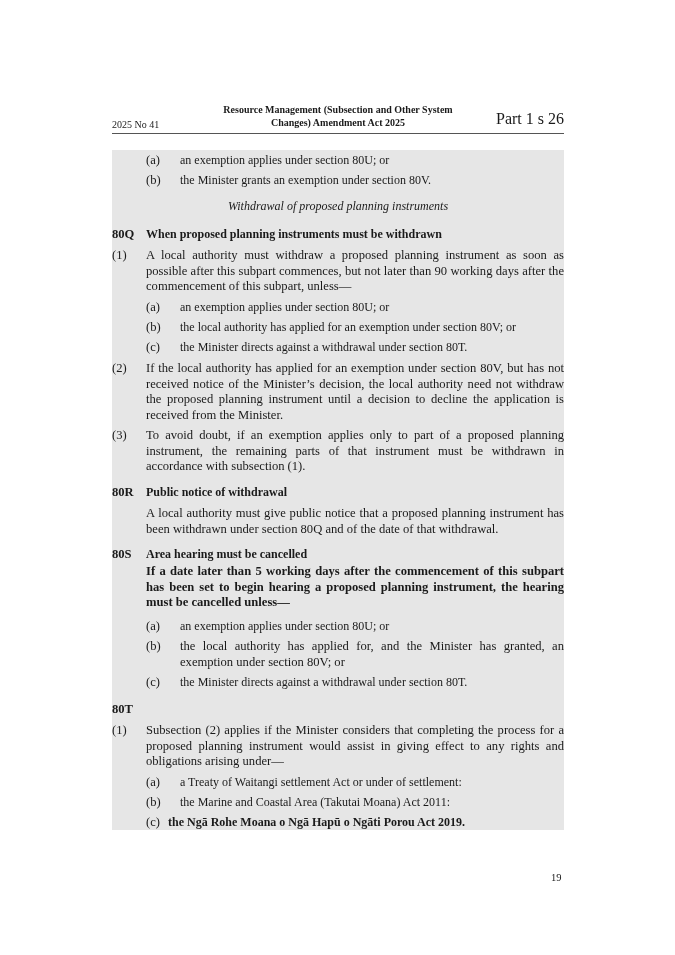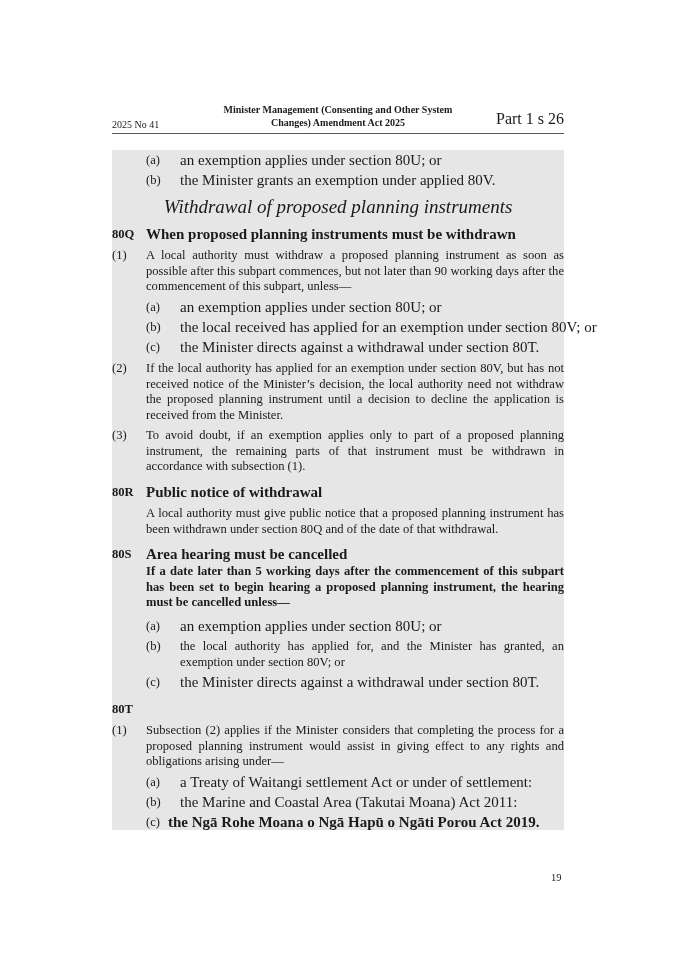--- a/index.html
+++ b/index.html
@@ -6,59 +6,59 @@
   body { width: 675px; height: 955px; position: relative; overflow: hidden;
          font-family: "Liberation Serif", "DejaVu Serif", serif; color: #1a1a1a; }
   .page-header { position: absolute; left: 112px; top: 103px; width: 452px; height: 30px;
                  border-bottom: 1.5px solid #555; }
   .hdr-left { position: absolute; left: 0; bottom: 3px; font-size: 10px; }
   .hdr-right { position: absolute; right: 0; bottom: 5px; font-size: 16px; margin-left: 44px; }
   .hdr-center { position: absolute; left: 0; right: 0; top: 0; text-align: center;
                 font-size: 10px; font-weight: bold; line-height: 13px; }
   .amend-box { position: absolute; left: 112px; top: 150px; width: 452px; height: 680px;
                background: #e6e6e6; }
-  .line { position: absolute; font-size: 15px; line-height: 15px; white-space: nowrap; }
+  .line { position: absolute; font-size: 12px; line-height: 15px; white-space: nowrap; }
   .para { position: absolute; font-size: 12.6px; line-height: 15.5px; text-align: justify;
           text-align-last: left; }
   .label { position: absolute; font-size: 12.6px; line-height: 15px; }
   .bold { font-weight: bold; }
   .ital { font-style: italic; }
   .footer-page { position: absolute; left: 551px; top: 872px; font-size: 10.5px; }
 </style>
 </head>
 <body>
 
 <div class="page-header">
   <span class="hdr-left">2025 No 41</span>
   <div class="hdr-center">
-    <div>Minister Management (Consenting and Other System</div>
+    <div>Resource Management (Subsection and Other System</div>
     <div>Changes) Amendment Act 2025</div>
   </div>
   <span class="hdr-right">Part 1 s 26</span>
 </div>
 
 <div class="amend-box">
 
   <span class="label" style="left:34px; top:3px;">(a)</span>
   <span class="line" style="left:68px; top:3px;">an exemption applies under section 80U; or</span>
   <span class="label" style="left:34px; top:23px;">(b)</span>
-  <span class="line" style="left:68px; top:23px;">the Minister grants an exemption under applied 80V.</span>
+  <span class="line" style="left:68px; top:23px;">the Minister grants an exemption under section 80V.</span>
 
-  <div class="line ital" style="left:0; width:452px; text-align:center; top:49px; font-size:19px;">Withdrawal of proposed planning instruments</div>
+  <div class="line ital" style="left:0; width:452px; text-align:center; top:49px; font-size:12px;">Withdrawal of proposed planning instruments</div>
 
   <span class="label bold" style="left:0; top:77px;">80Q</span>
   <span class="line bold" style="left:34px; top:77px;">When proposed planning instruments must be withdrawn</span>
 
   <span class="label" style="left:0; top:98px;">(1)</span>
   <div class="para" style="left:34px; top:98px; width:418px;">A local authority must withdraw a proposed planning instrument as soon as possible after this subpart commences, but not later than 90 working days after the commencement of this subpart, unless—</div>
 
   <span class="label" style="left:34px; top:150px;">(a)</span>
   <span class="line" style="left:68px; top:150px;">an exemption applies under section 80U; or</span>
   <span class="label" style="left:34px; top:170px;">(b)</span>
-  <span class="line" style="left:68px; top:170px;">the local received has applied for an exemption under section 80V; or</span>
+  <span class="line" style="left:68px; top:170px;">the local authority has applied for an exemption under section 80V; or</span>
   <span class="label" style="left:34px; top:190px;">(c)</span>
   <span class="line" style="left:68px; top:190px;">the Minister directs against a withdrawal under section 80T.</span>
 
   <span class="label" style="left:0; top:211px;">(2)</span>
   <div class="para" style="left:34px; top:211px; width:418px;">If the local authority has applied for an exemption under section 80V, but has not received notice of the Minister’s decision, the local authority need not withdraw the proposed planning instrument until a decision to decline the application is received from the Minister.</div>
 
   <span class="label" style="left:0; top:278px;">(3)</span>
   <div class="para" style="left:34px; top:278px; width:418px;">To avoid doubt, if an exemption applies only to part of a proposed planning instrument, the remaining parts of that instrument must be withdrawn in accordance with subsection (1).</div>
 
   <span class="label bold" style="left:0; top:335px;">80R</span>

